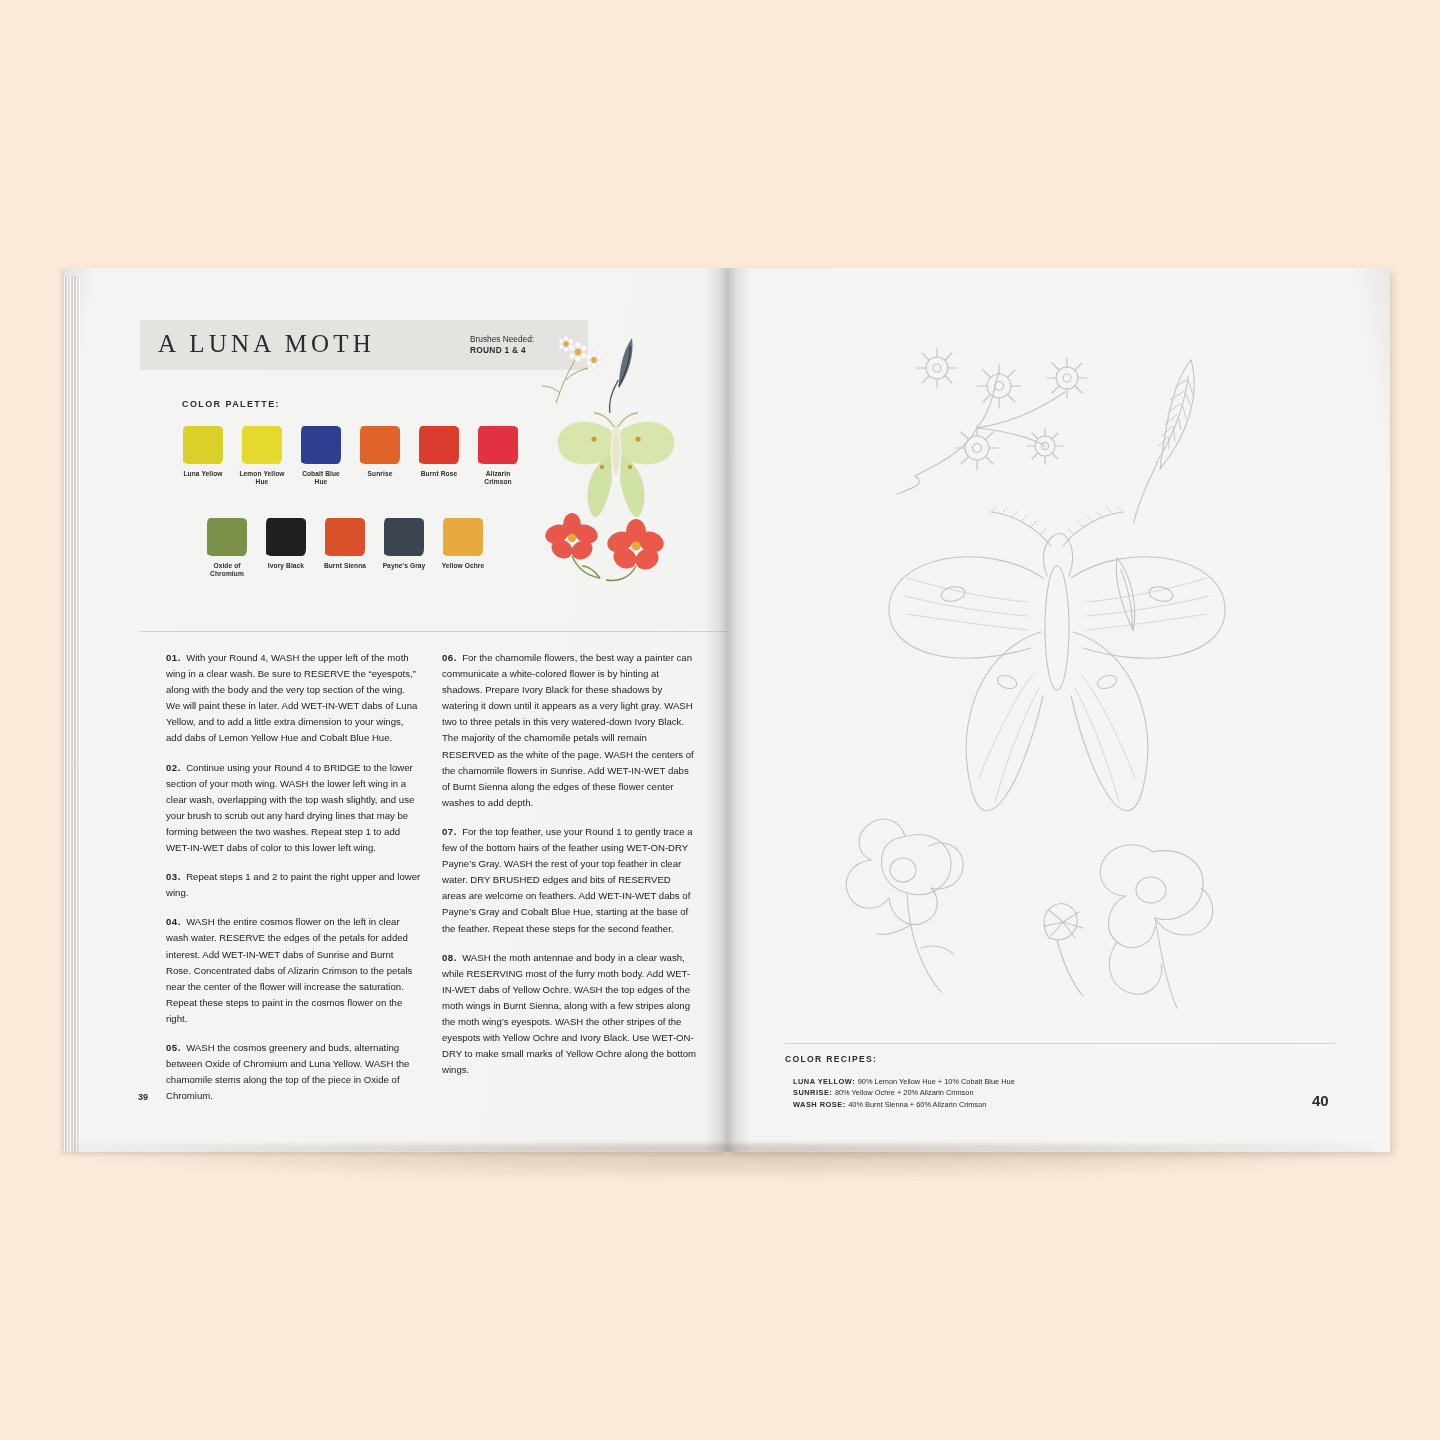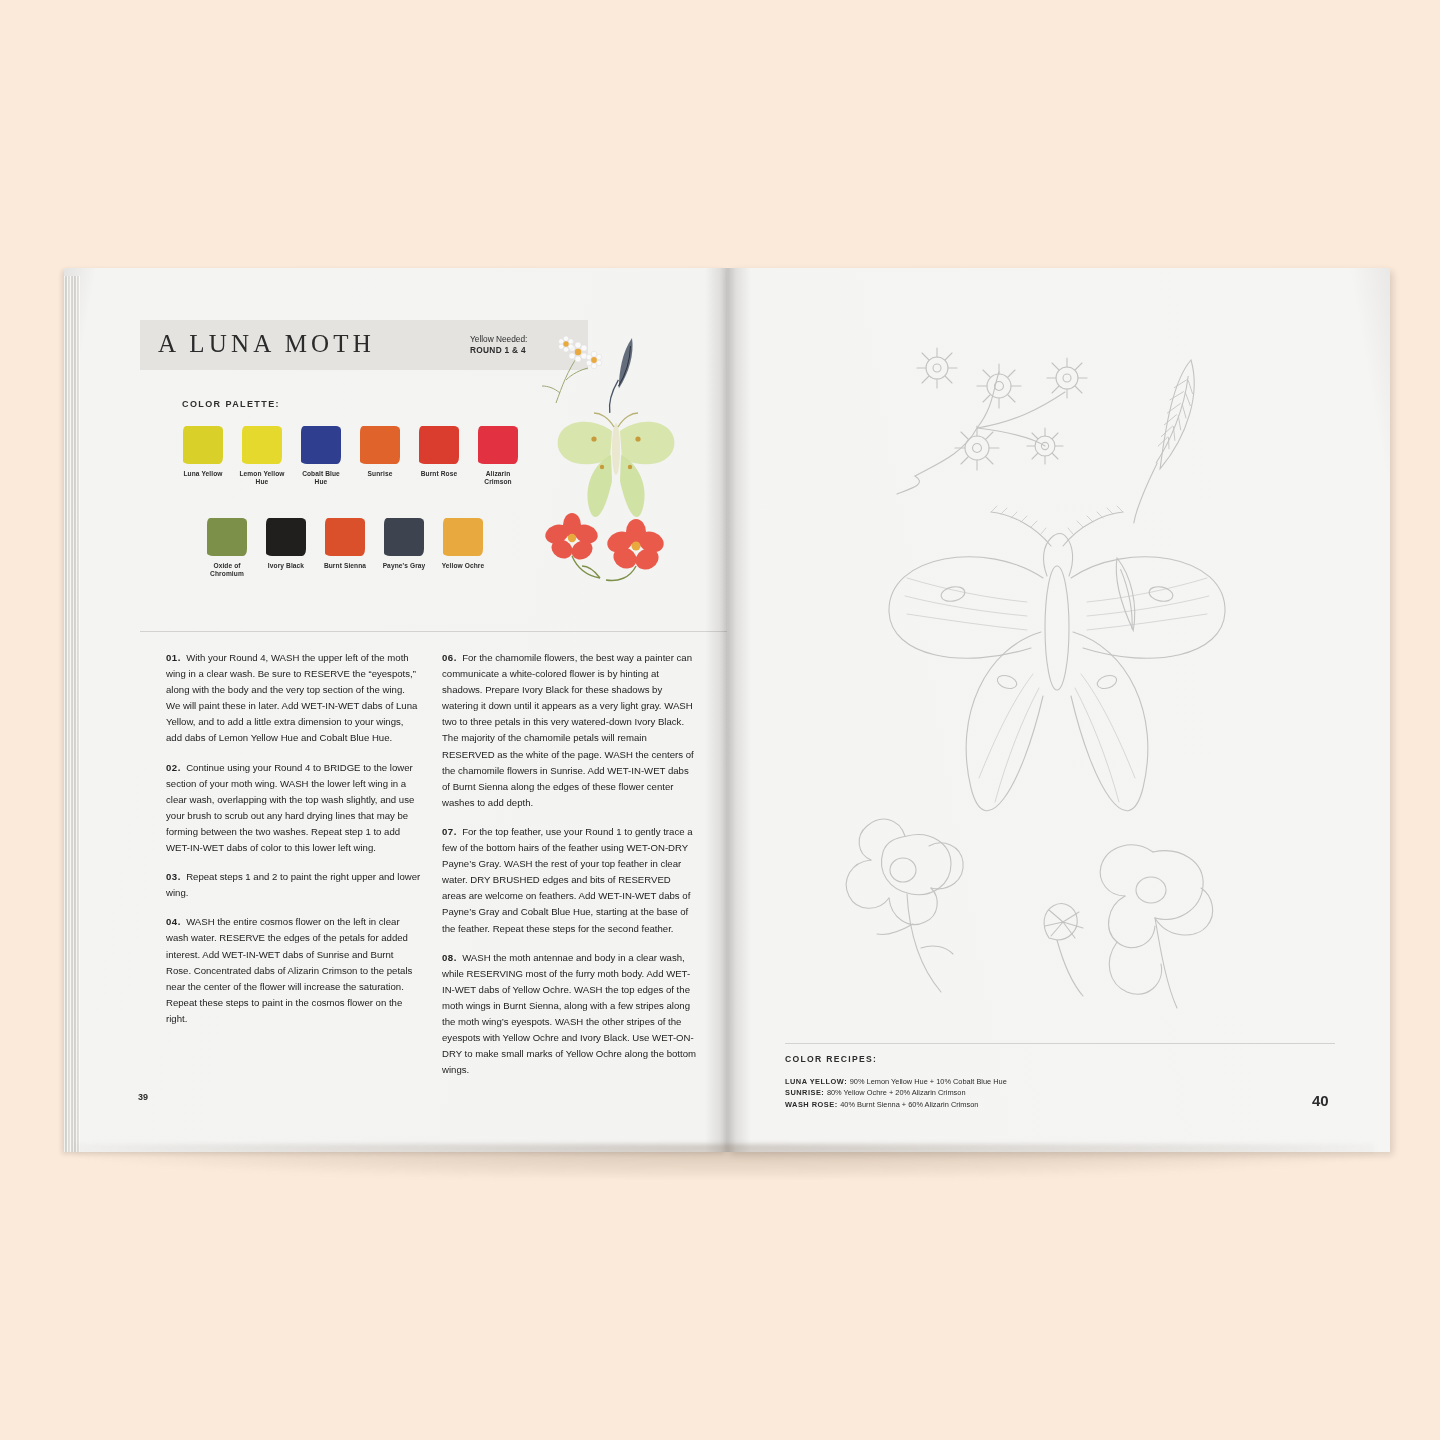--- a/index.html
+++ b/index.html
@@ -109,40 +109,40 @@
     position:absolute;left:74px;top:824px;font-size:9px;font-weight:bold;color:#2b2b2b;
   }
 
   
   #right-art{position:absolute;left:60px;top:40px;width:560px;height:720px;}
   #recipes-rule{position:absolute;left:58px;top:775px;width:550px;height:1px;background:#d3d2d0;}
   #recipes-label{
     position:absolute;left:58px;top:786px;
     font-size:8.6px;font-weight:bold;letter-spacing:1.3px;color:#2b2b2b;
   }
-  #recipes-list{position:absolute;left:58px;top:808px;width:420px;}
+  #recipes-list{position:absolute;left:66px;top:808px;width:420px;}
   .recipe{font-size:7.4px;line-height:11.4px;color:#2b2b2b;}
   .recipe b{font-weight:bold;letter-spacing:.5px;}
   #folio-right{
     position:absolute;left:585px;top:824px;font-size:15px;font-weight:bold;color:#2b2b2b;
   }
 </style>
 </head>
 <body style="background: rgb(251, 234, 218);">
 
 <div id="book">
 
   <div class="page" id="left-page">
 
     <div id="edge-left"></div>
 
     <div id="title-band">
       <div id="chapter-title">A LUNA MOTH</div>
       <div id="brushes-needed">
-        <span>Yellow Needed:</span><br>
+        <span>Brushes Needed:</span><br>
         <b>ROUND 1 &amp; 4</b>
       </div>
     </div>
 
     <div id="palette-label">COLOR PALETTE:</div>
 
     <div class="swatch-row" id="row1">
         <div class="swatch">
           <div class="chip" style="background: rgb(217, 208, 42);"></div>
           <div class="cap">Luna Yellow</div>
@@ -275,20 +275,21 @@
       </g>
     </svg>
 
     <div id="rule"></div>
 
     <div class="col" id="col-a">
         <p class="para"><span class="pnum">01. </span><span>With your Round 4, WASH the upper left of the moth wing in a clear wash. Be sure to RESERVE the “eyespots,” along with the body and the very top section of the wing. We will paint these in later. Add WET-IN-WET dabs of Luna Yellow, and to add a little extra dimension to your wings, add dabs of Lemon Yellow Hue and Cobalt Blue Hue.</span></p>
         <p class="para"><span class="pnum">02. </span><span>Continue using your Round 4 to BRIDGE to the lower section of your moth wing. WASH the lower left wing in a clear wash, overlapping with the top wash slightly, and use your brush to scrub out any hard drying lines that may be forming between the two washes. Repeat step 1 to add WET-IN-WET dabs of color to this lower left wing.</span></p>
         <p class="para"><span class="pnum">03. </span><span>Repeat steps 1 and 2 to paint the right upper and lower wing.</span></p>
         <p class="para"><span class="pnum">04. </span><span>WASH the entire cosmos flower on the left in clear wash water. RESERVE the edges of the petals for added interest. Add WET-IN-WET dabs of Sunrise and Burnt Rose. Concentrated dabs of Alizarin Crimson to the petals near the center of the flower will increase the saturation. Repeat these steps to paint in the cosmos flower on the right.</span></p>
+        <p class="para"><span class="pnum">05. </span><span>WASH the cosmos greenery and buds, alternating between Oxide of Chromium and Luna Yellow. WASH the chamomile stems along the top of the piece in Oxide of Chromium.</span></p>
       </div>
     <div class="col" id="col-b">
         <p class="para"><span class="pnum">06. </span><span>For the chamomile flowers, the best way a painter can communicate a white-colored flower is by hinting at shadows. Prepare Ivory Black for these shadows by watering it down until it appears as a very light gray. WASH two to three petals in this very watered-down Ivory Black. The majority of the chamomile petals will remain RESERVED as the white of the page. WASH the centers of the chamomile flowers in Sunrise. Add WET-IN-WET dabs of Burnt Sienna along the edges of these flower center washes to add depth.</span></p>
         <p class="para"><span class="pnum">07. </span><span>For the top feather, use your Round 1 to gently trace a few of the bottom hairs of the feather using WET-ON-DRY Payne’s Gray. WASH the rest of your top feather in clear water. DRY BRUSHED edges and bits of RESERVED areas are welcome on feathers. Add WET-IN-WET dabs of Payne’s Gray and Cobalt Blue Hue, starting at the base of the feather. Repeat these steps for the second feather.</span></p>
         <p class="para"><span class="pnum">08. </span><span>WASH the moth antennae and body in a clear wash, while RESERVING most of the furry moth body. Add WET-IN-WET dabs of Yellow Ochre. WASH the top edges of the moth wings in Burnt Sienna, along with a few stripes along the moth wing’s eyespots. WASH the other stripes of the eyespots with Yellow Ochre and Ivory Black. Use WET-ON-DRY to make small marks of Yellow Ochre along the bottom wings.</span></p>
       </div>
 
     <div id="folio-left">39</div>
   </div>
 

